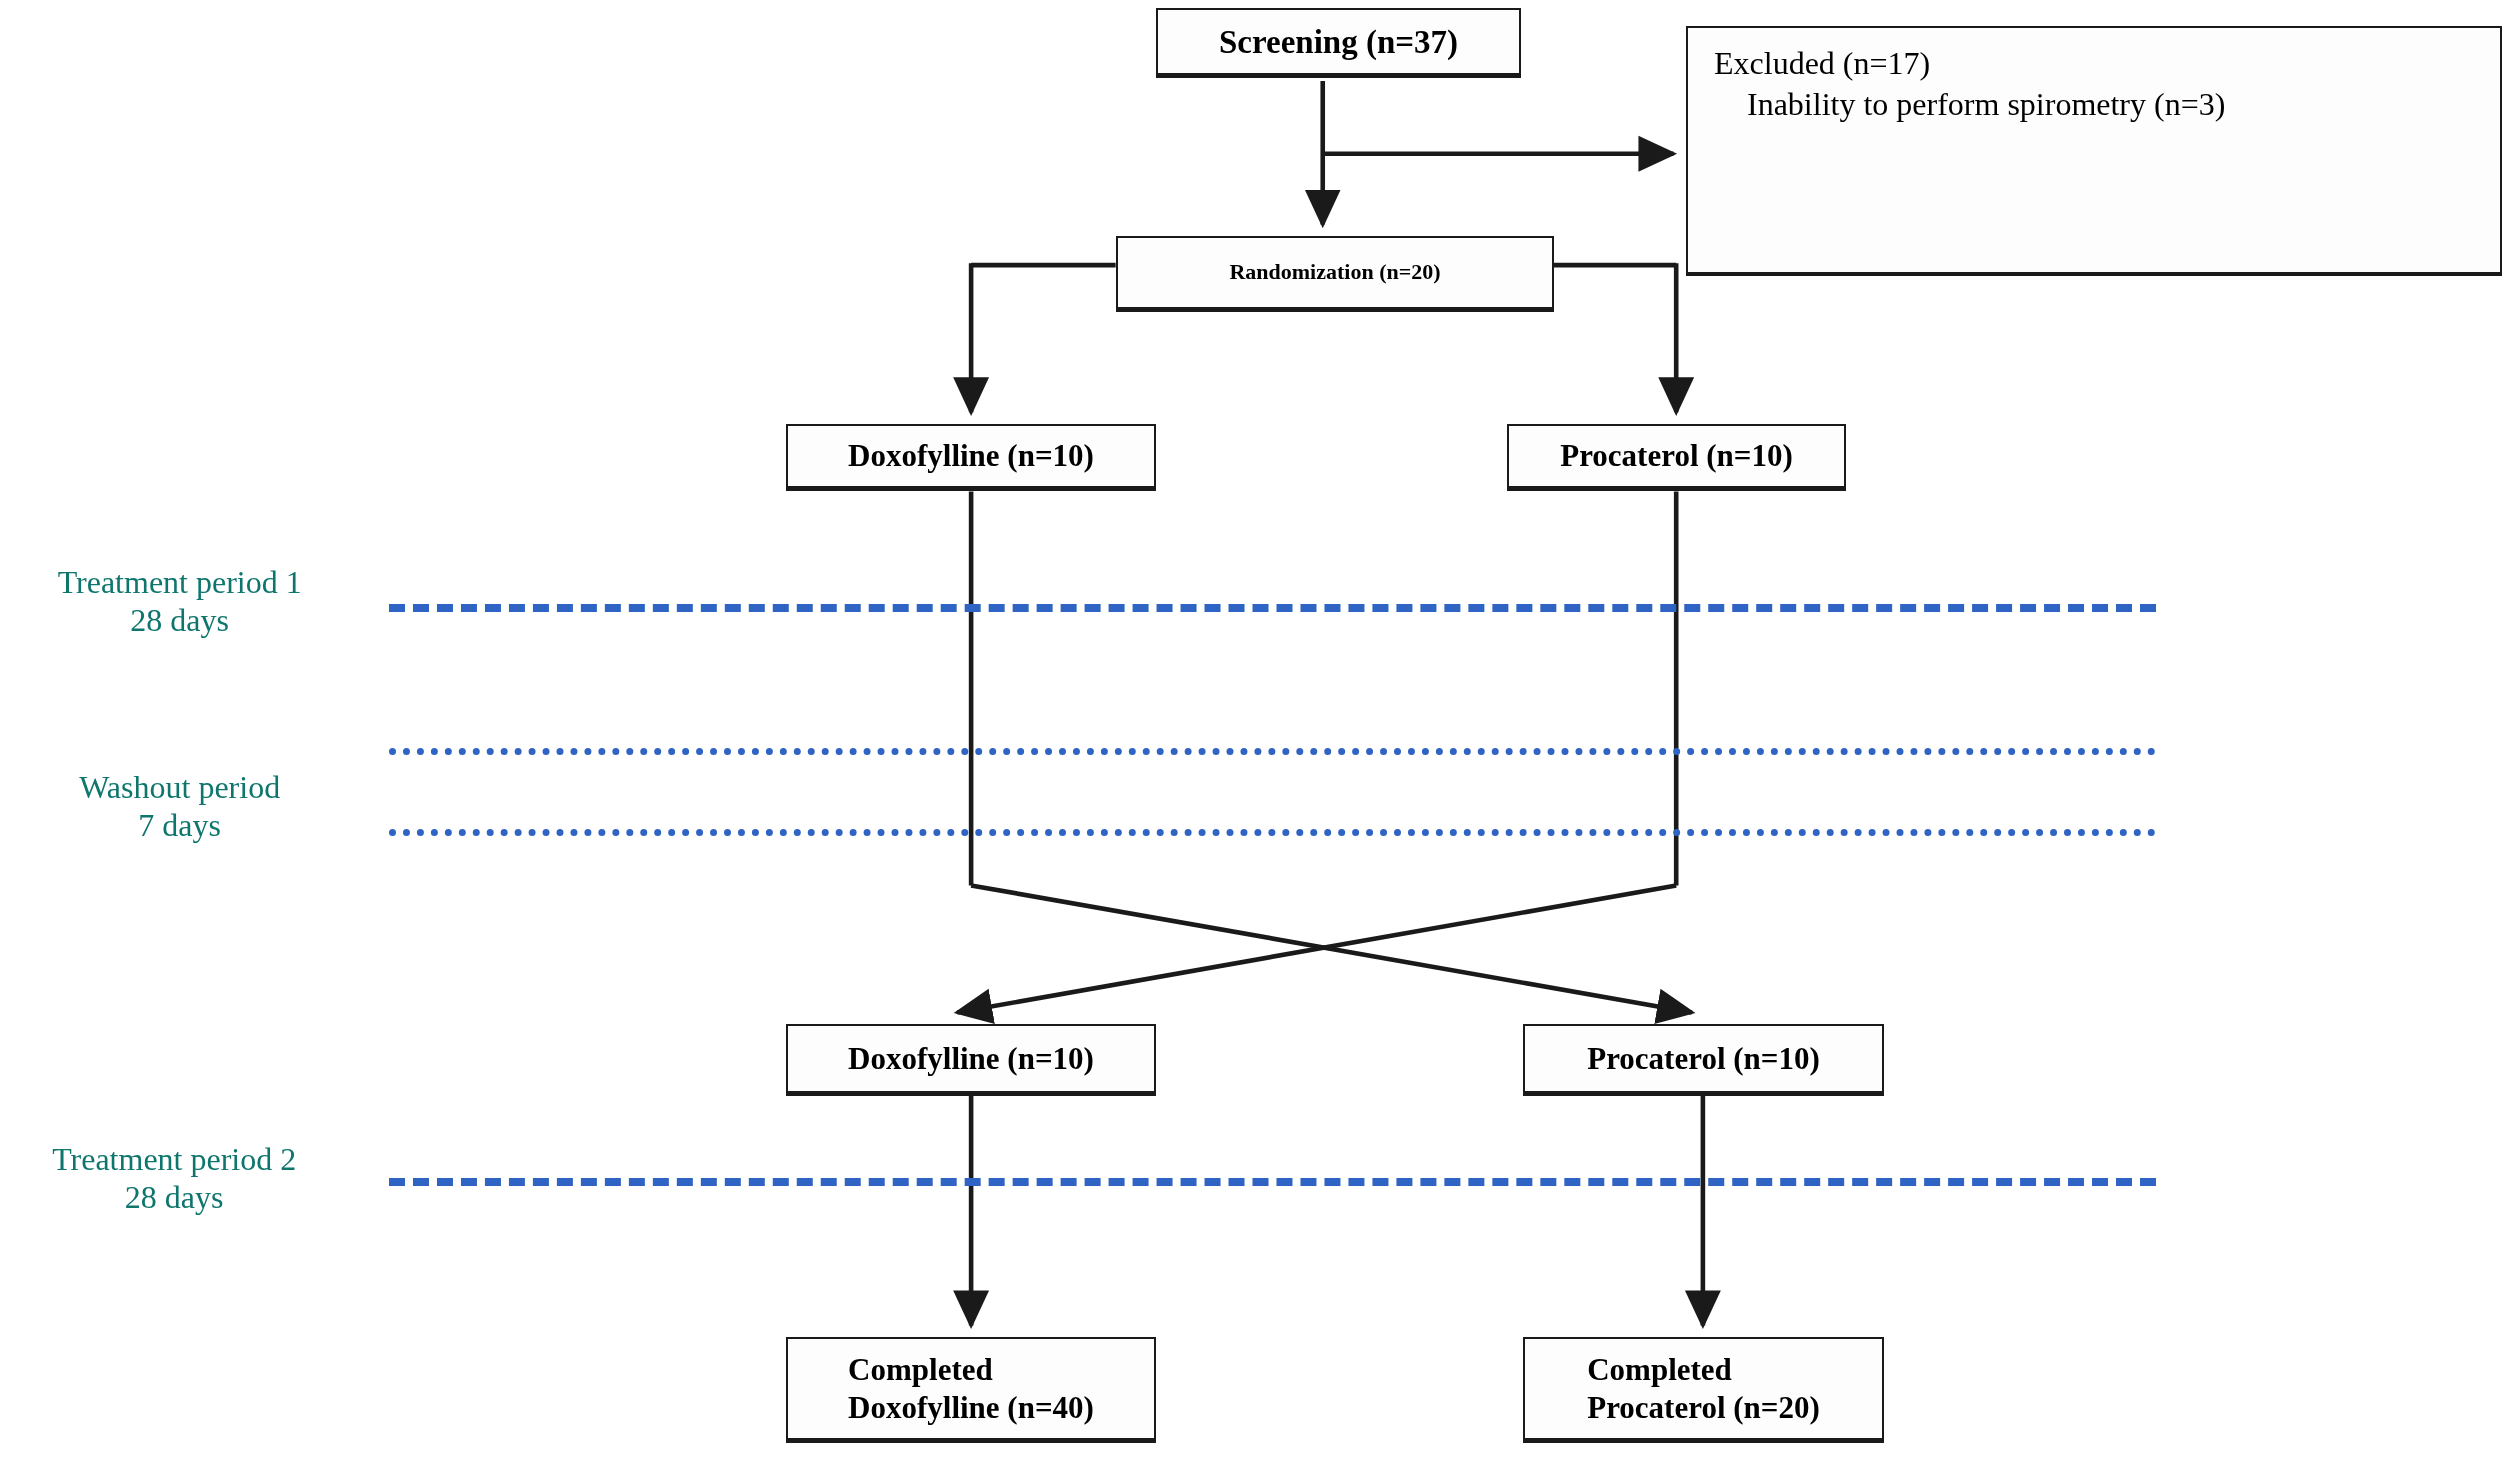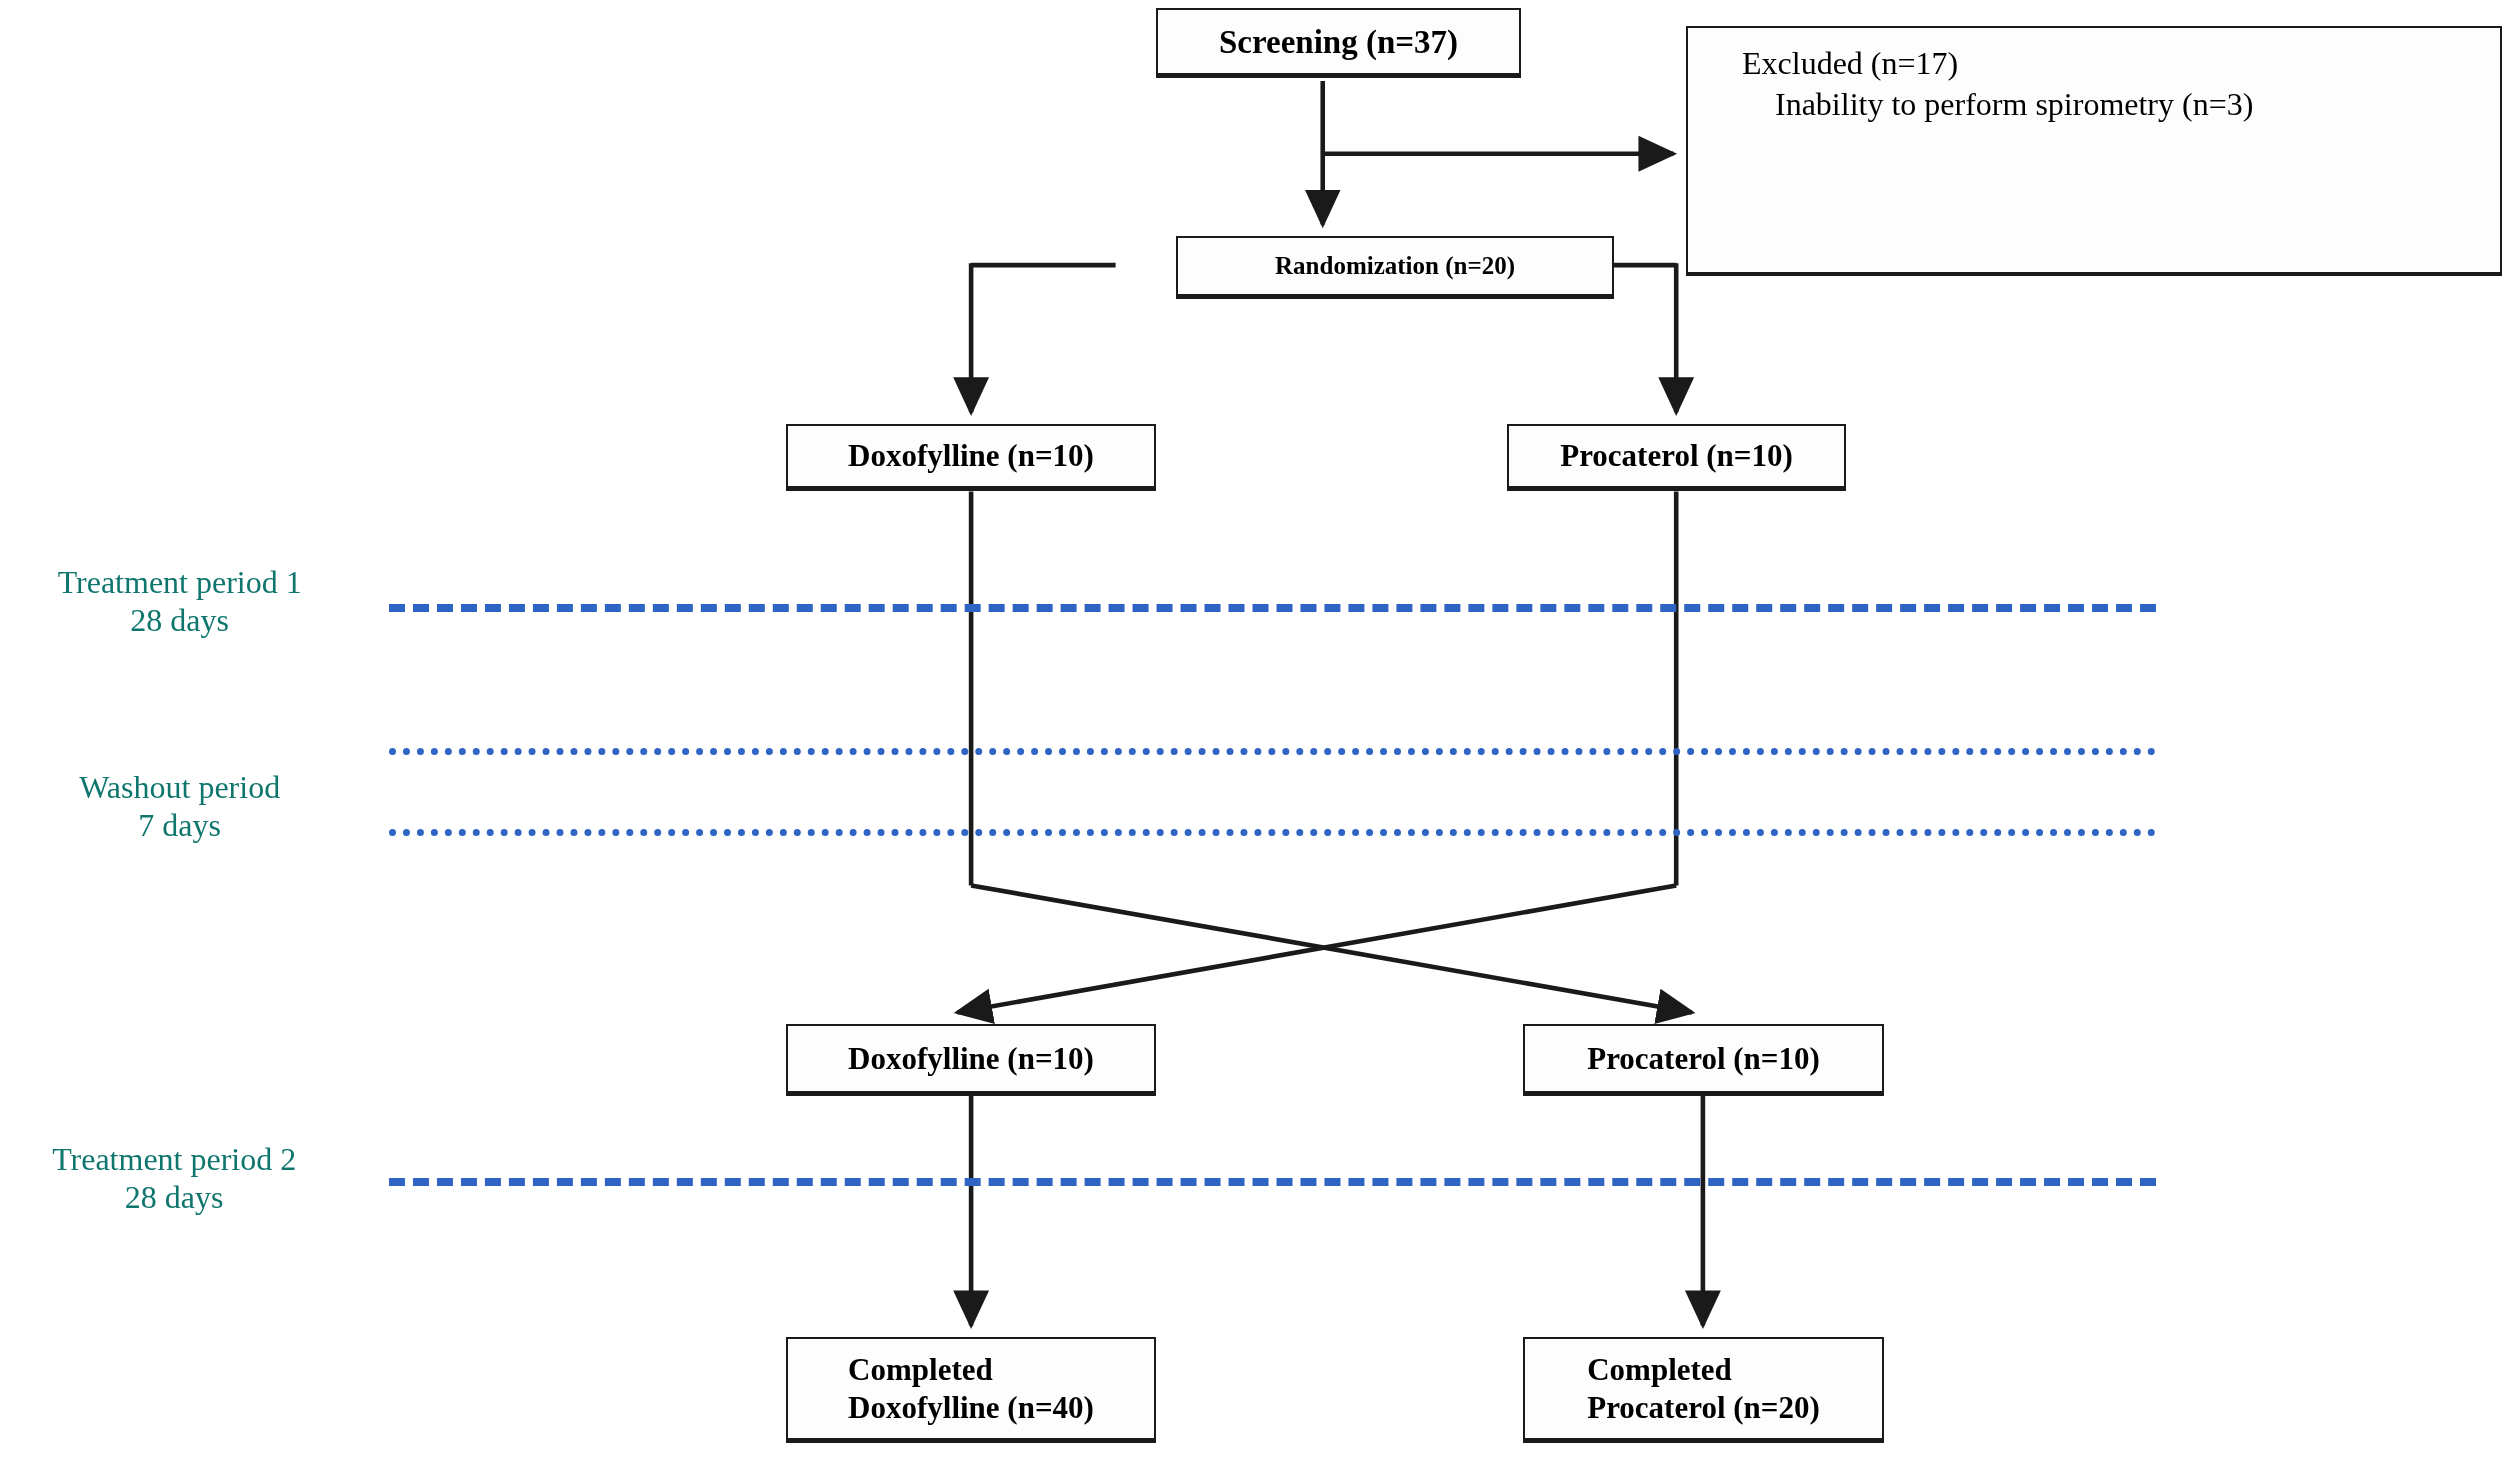--- a/index.html
+++ b/index.html
@@ -43,36 +43,35 @@
   .node.bold {
     font-weight: bold;
   }
 
   
   #node-screening {
     left: 1156px;  top: 8.3px;    width: 365px;  height: 70px;
     font-size: 33px;
   }
   #node-randomization {
-    left: 1176px;  top: 236px;  width: 438px;  height: 63px;
-    font-size: 25px;
+    left: 1116px;  top: 236px;  width: 438px;  height: 76px;
+    font-size: 22px;
   }
   #node-excluded {
     left: 1686px;  top: 26px;   width: 816px;  height: 250px;
     display: block;
     text-align: left;
     padding: 14.7px 0 0 26px;
     font-size: 32px;
     font-weight: normal;
     border-bottom-width: 4.6px;
   }
   #node-excluded .exc-line {
     white-space: nowrap;
     line-height: 1.30;
-    margin-left: 28px;
   }
   #node-excluded .exc-line.indent {
     padding-left: 33px;
   }
   #node-excluded sub {
     font-size: 0.66em;
     vertical-align: -0.28em;
   }
 
   #node-dox1 {

